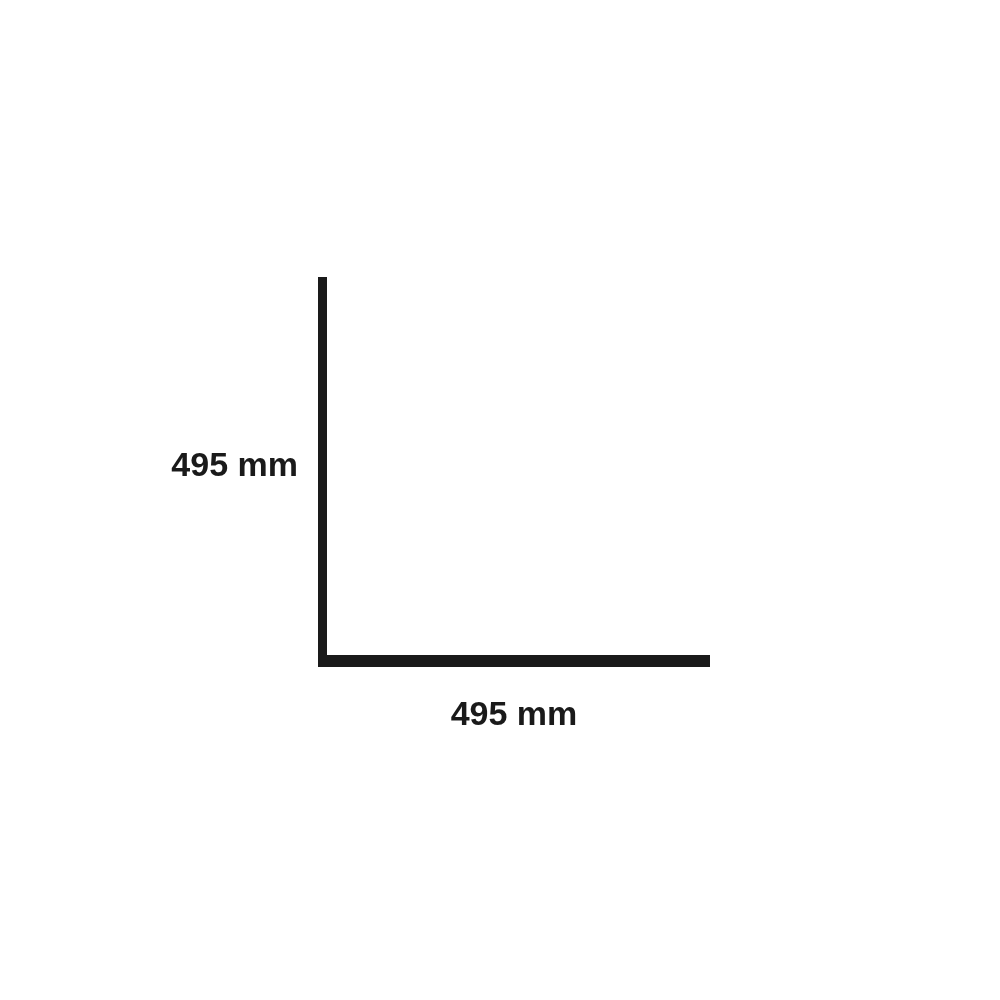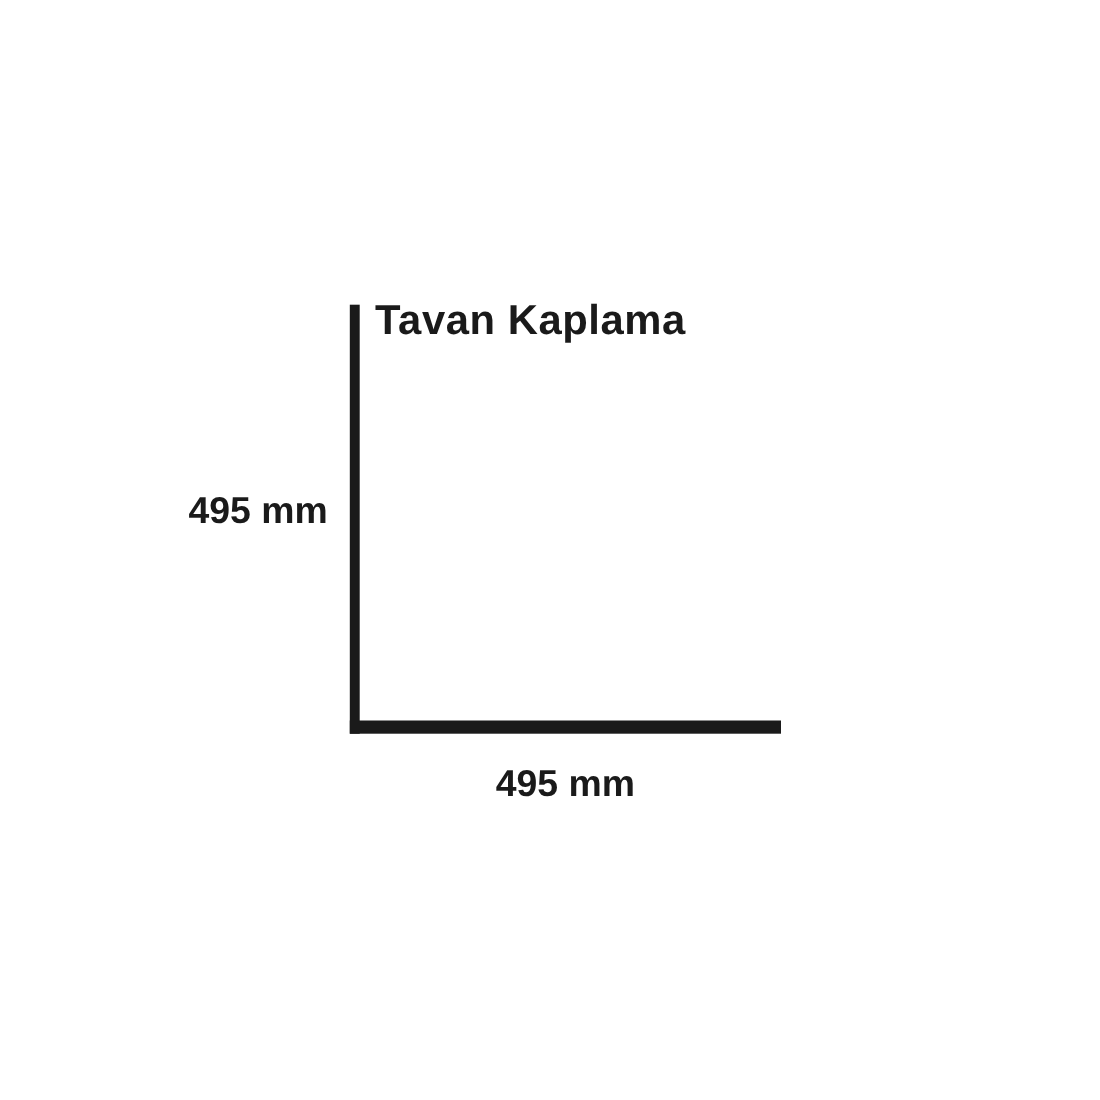--- a/index.html
+++ b/index.html
@@ -71,16 +71,15 @@
     color: var(--line-color);
     white-space: nowrap;
   }
 </style>
 </head>
 <body>
 
 <div class="canvas">
   <div class="vline"></div>
   <div class="hline"></div>
-  <div class="diagram-title">Tavan Kaplama</div>
   <div class="height-label">495 mm</div>
   <div class="width-label">495 mm</div>
 </div>
 
 </body></html>

